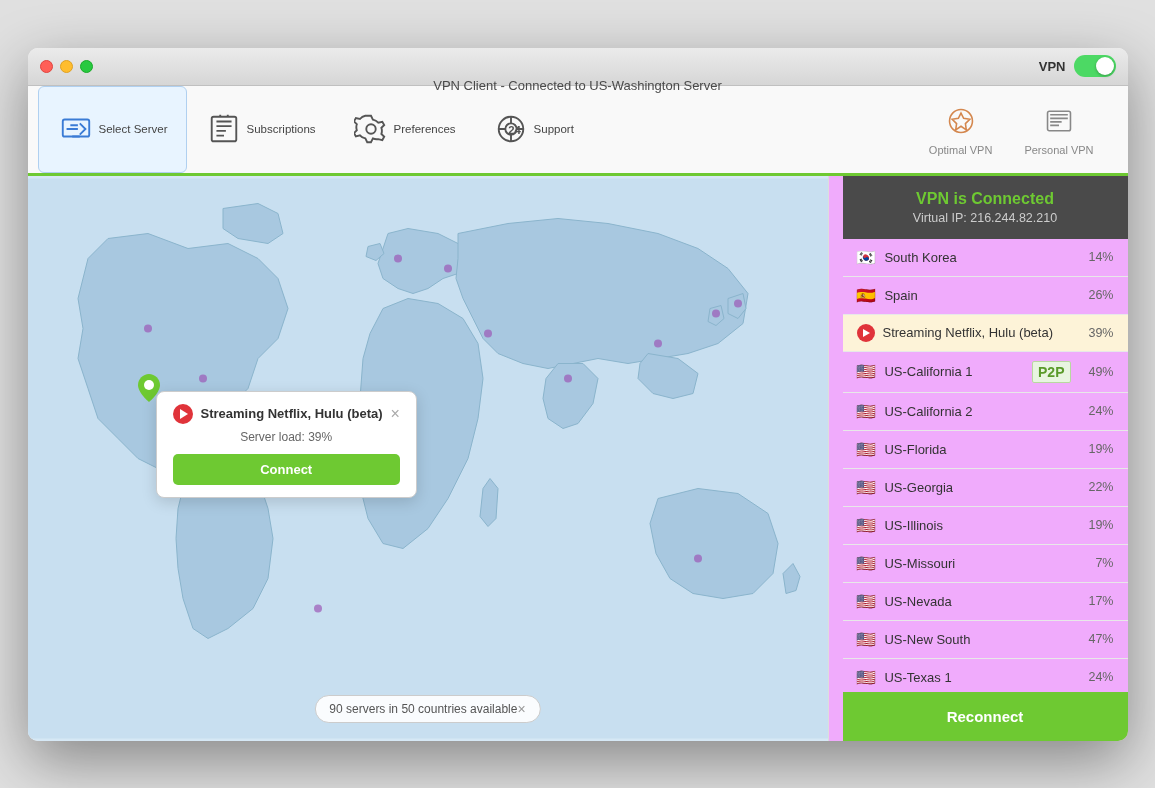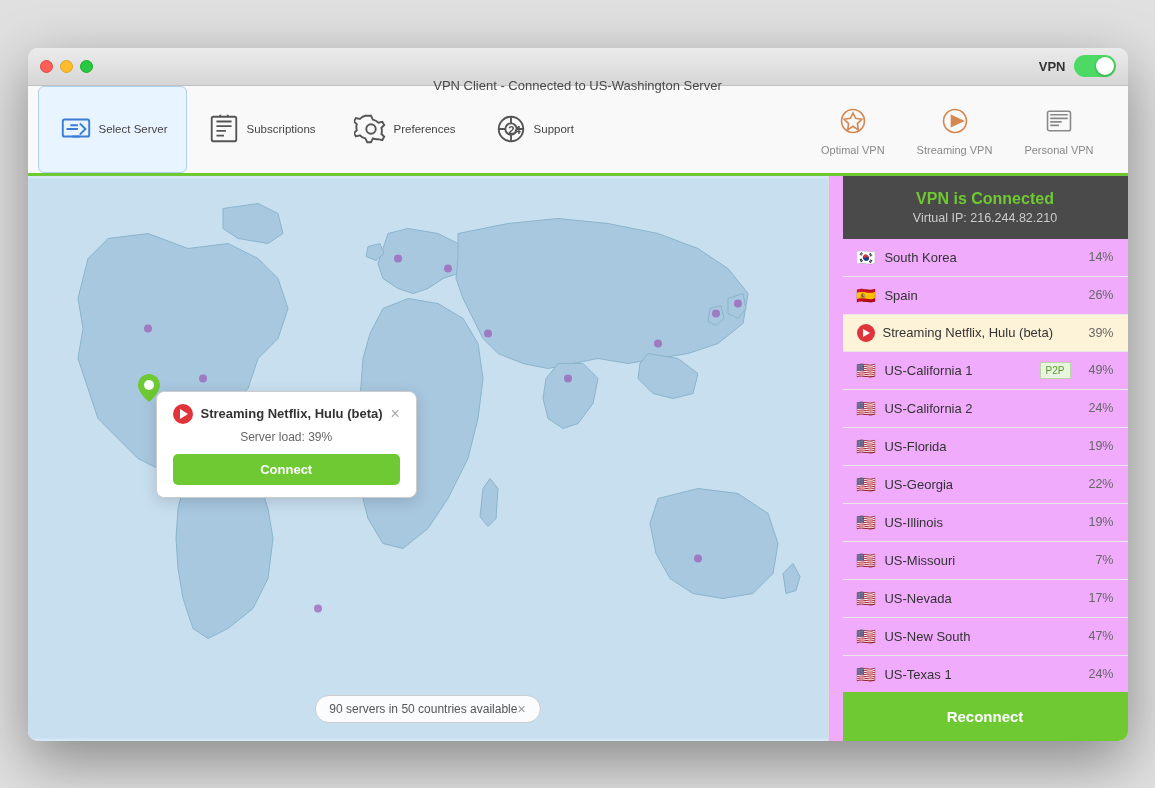--- a/index.html
+++ b/index.html
@@ -312,22 +312,22 @@
       flex-shrink: 0;
     }
     .server-name {
       flex: 1;
       font-size: 13px;
       color: #333;
     }
     .p2p-badge {
       background: #e8f5e0;
       color: #5a9a2a;
-      font-size: 10px;
-      font-weight: 400;
+      font-size: 14px;
+      font-weight: 700;
       padding: 2px 5px;
       border-radius: 2px;
       border: 1px solid #b8d8a0;
     }
     .server-load {
       font-size: 12.5px;
       color: #666;
       min-width: 35px;
       text-align: right;
     }
@@ -420,29 +420,20 @@
 
     <div class="toolbar-right">
       <div class="toolbar-right-item">
         <div class="toolbar-icon">
           <svg viewBox="0 0 34 34" fill="none" stroke="#d4874e" stroke-width="1.8">
             <circle cx="17" cy="17" r="13"></circle>
             <polygon points="17,8 20,14 27,15 22,20 23,27 17,23 11,27 12,20 7,15 14,14" fill="none"></polygon>
           </svg>
         </div>
         <span class="toolbar-label">Optimal VPN</span>
-      </div>
-      <div class="toolbar-right-item">
-        <div class="toolbar-icon">
-          <svg viewBox="0 0 34 34" fill="none" stroke="#d4874e" stroke-width="1.8">
-            <circle cx="17" cy="17" r="13"></circle>
-            <polygon points="13,11 26,17 13,23" fill="#d4874e"></polygon>
-          </svg>
-        </div>
-        <span class="toolbar-label">Streaming VPN</span>
       </div>
       <div class="toolbar-right-item">
         <div class="toolbar-icon">
           <svg viewBox="0 0 34 34" fill="none" stroke="#888" stroke-width="1.8">
             <rect x="4" y="6" width="26" height="22" rx="2"></rect>
             <line x1="7" y1="10" x2="27" y2="10"></line>
             <line x1="7" y1="14" x2="27" y2="14"></line>
             <line x1="7" y1="18" x2="20" y2="18"></line>
             <line x1="7" y1="22" x2="17" y2="22"></line>
           </svg>

